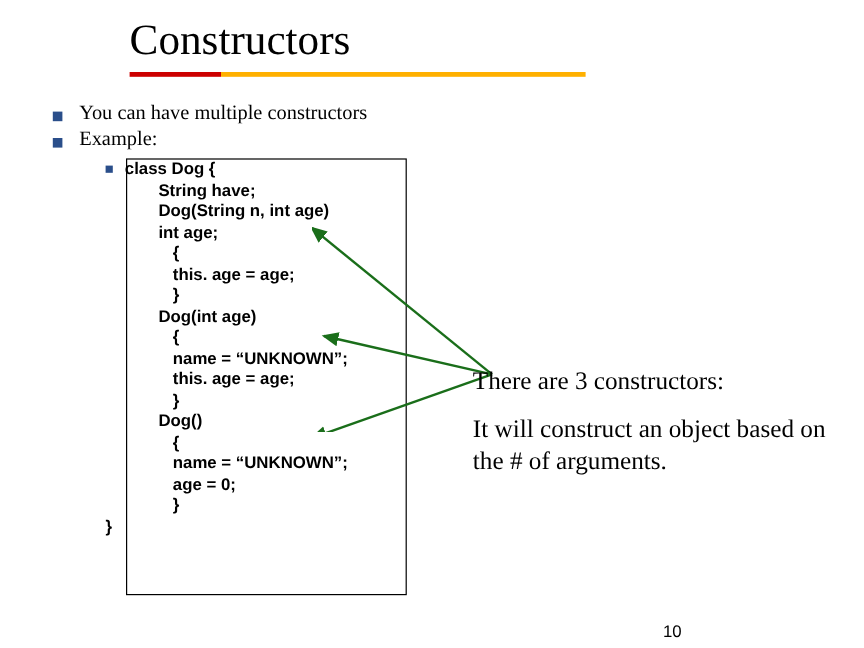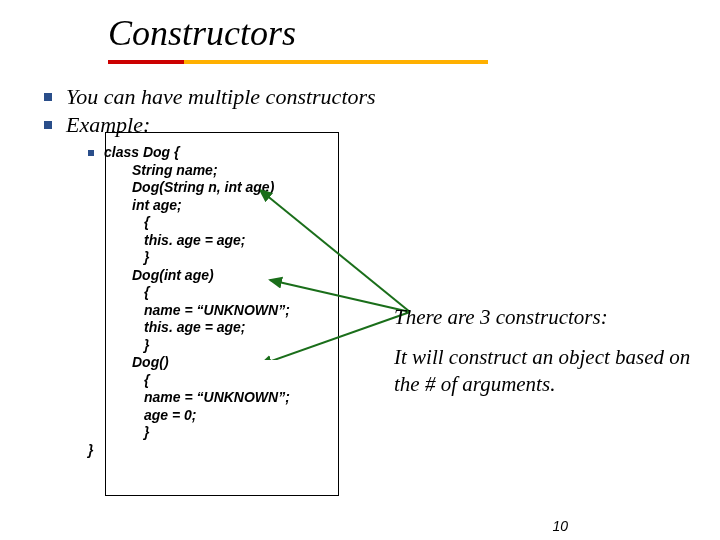--- a/index.html
+++ b/index.html
@@ -1,25 +1,25 @@
 <!DOCTYPE html>
 <html><head>
 <meta charset="utf-8">
 <style>
   * { margin: 0; padding: 0; box-sizing: border-box; }
   html, body { width: 720px; height: 540px; background: #fff; font-family: "Times New Roman", Times, serif; color: #000; overflow: hidden; }
-  .slide { position: relative; width: 578px; height: 540px; font-style: italic; }
+  .slide { position: relative; width: 578px; height: 540px; }
   .title-wrap { padding: 12px 0 0 108px; }
   .title { font-size: 36px; font-weight: normal; }
   .rule { margin: 6px 0 0 108px; width: 380px; height: 4px; background: linear-gradient(to right, #c00 0%, #c00 20%, #ffb000 20%, #ffb000 100%); }
   .body { padding: 18px 0 0 44px; }
   .lvl1 { display: flex; align-items: flex-start; margin: 2px 0; }
   .sq { width: 8px; height: 8px; background: #2a4e8a; margin: 9px 14px 0 0; flex-shrink: 0; }
   .sq-sm { width: 6px; height: 6px; background: #2a4e8a; margin: 6px 10px 0 0; flex-shrink: 0; }
-  .lvl1-text { font-size: 22px; }
+  .lvl1-text { font-size: 17px; }
   .lvl2 { display: flex; align-items: flex-start; margin: 6px 0 0 44px; }
   .code-col { font-family: Verdana, Geneva, sans-serif; font-size: 14px; font-weight: bold; line-height: 1.25; }
   .code-col .ind1 { padding-left: 28px; }
   .code-col .ind2 { padding-left: 40px; }
   .close-brace { font-family: Verdana, Geneva, sans-serif; font-size: 14px; font-weight: bold; margin: 0 0 0 44px; }
   .code-box { position: absolute; left: 105px; top: 132px; width: 234px; height: 364px; border: 1.5px solid #000; background: transparent; pointer-events: none; }
   .right-notes { position: absolute; left: 394px; top: 304px; width: 300px; font-size: 21px; line-height: 1.25; }
   .right-notes p { margin-bottom: 14px; }
   .arrow-svg { position: absolute; left: 260px; top: 140px; width: 280px; height: 220px; pointer-events: none; }
   .page-num { position: absolute; right: 10px; bottom: 6px; font-size: 14px; font-family: Arial, sans-serif; }
@@ -41,21 +41,21 @@
     </div>
     <div class="lvl1">
       <div class="sq"></div>
       <div class="lvl1-text">Example:</div>
     </div>
 
     <div class="lvl2">
       <div class="sq-sm"></div>
       <div class="code-col">
         <div>class Dog {</div>
-        <div class="ind1">String name;</div>
+        <div class="ind1">String have;</div>
         <div class="ind1">Dog(String n, int age)</div>
         <div class="ind1">int age;</div>
         <div class="ind2">{</div>
         <div class="ind2">this. age = age;</div>
         <div class="ind2">}</div>
         <div class="ind1">Dog(int age)</div>
         <div class="ind2">{</div>
         <div class="ind2">name = “UNKNOWN”;</div>
         <div class="ind2">this. age = age;</div>
         <div class="ind2">}</div>

